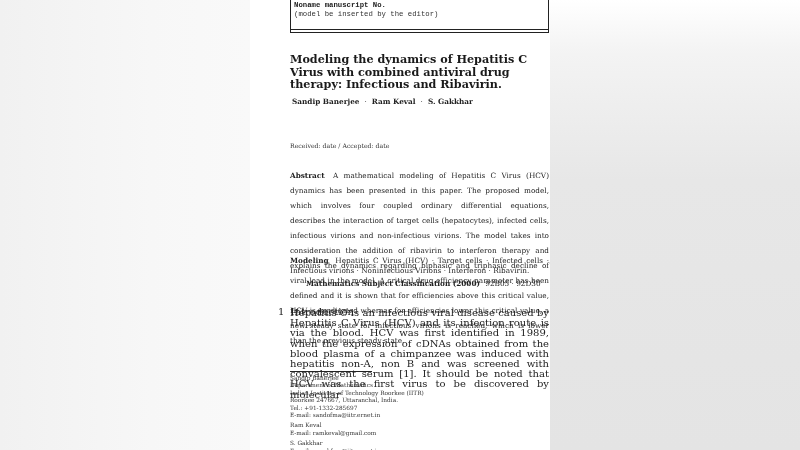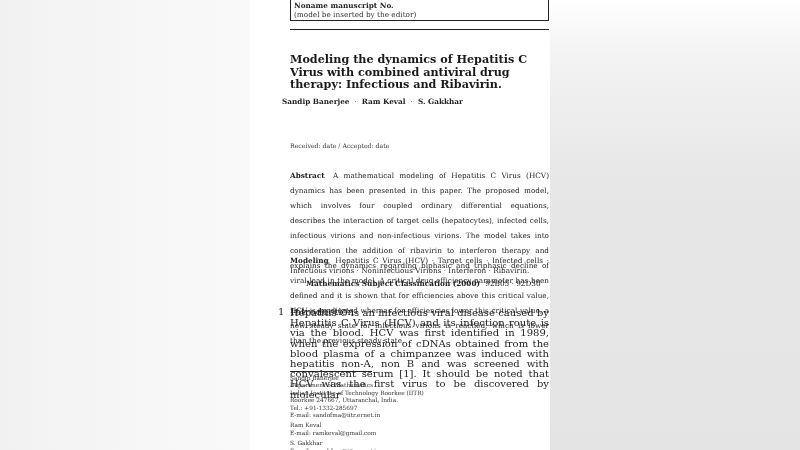--- a/index.html
+++ b/index.html
@@ -30,36 +30,36 @@
       transform: rotate(-90deg);
       white-space: nowrap;
       font-family: "Liberation Serif", "DejaVu Serif", serif;
       font-size: 17.5px;
       color: #555;
       letter-spacing: 0.1px;
       width: 290px;
     }
     .stamp span { margin-right: 9px; }
     .ms-box {
-      position: absolute; left: 40px; top: 0px; width: 259px; height: 21px;
+      position: absolute; left: 40px; top: 0px; width: 259px; height: 33px;
       border: 1px solid #222; border-top: none;
       padding: 1px 3px 0 3px;
-      font-size: 7.3px; line-height: 9px;
+      font-size: 7.3px; line-height: 9px; font-family: Liberation Mono, monospace;
     }
     .ms-box .ms-title { font-weight: bold; display: block; }
     .ms-box .ms-sub { display: block; color: #333; }
     .rule-top {
       position: absolute; left: 40px; top: 29px; width: 259px; height: 1px; background: #222;
     }
     .title {
       position: absolute; left: 40px; top: 53px; width: 260px;
       font-weight: bold; font-size: 11.2px; line-height: 12.6px; color: #1a1a1a;
     }
     .authors {
-      position: absolute; left: 32px; top: 97px; width: 260px;
+      position: absolute; left: 42px; top: 97px; width: 260px;
       font-weight: bold; font-size: 7.3px; color: #222;
     }
     .authors .sep { margin: 0 5px; font-weight: normal; }
     .received {
       position: absolute; left: 40px; top: 142px; width: 260px;
       font-size: 6.2px; color: #333;
     }
     .abstract {
       position: absolute; left: 40px; top: 168px; width: 259px;
       font-size: 7.3px; line-height: 15px; text-align: justify; color: #222;

